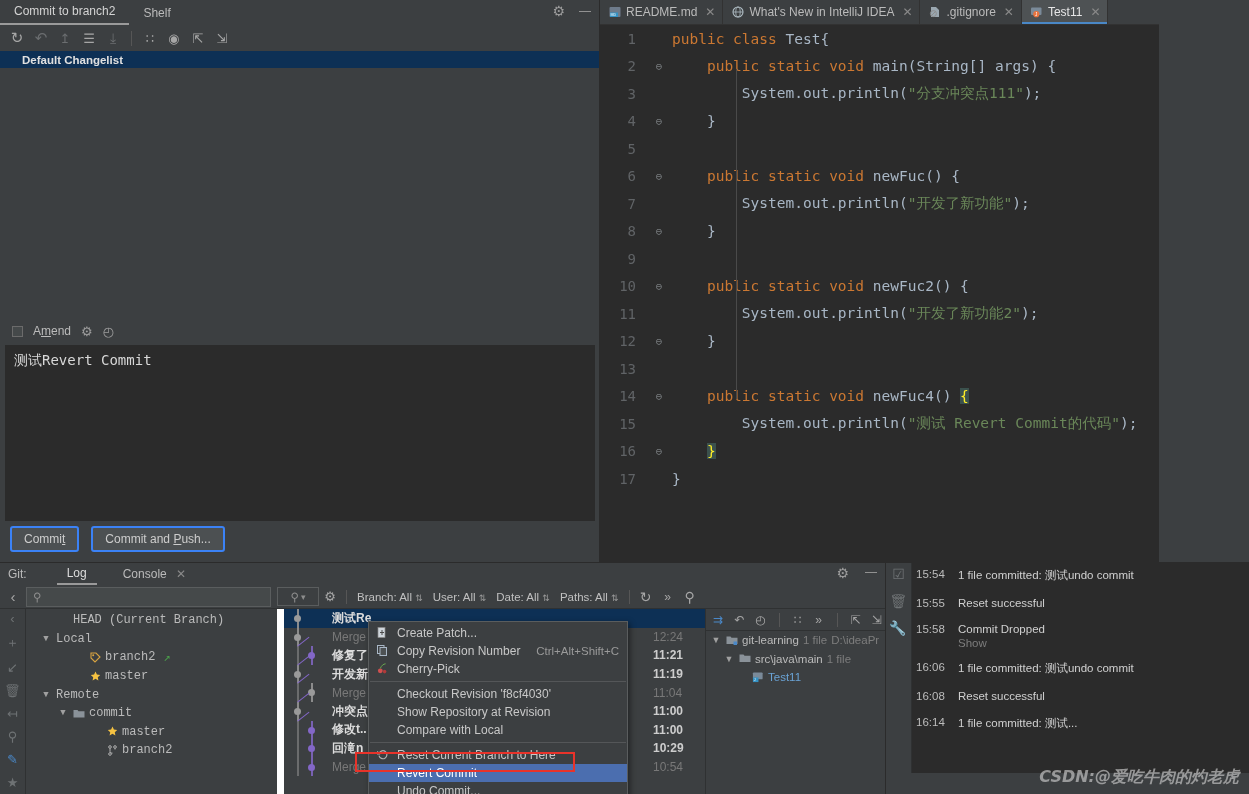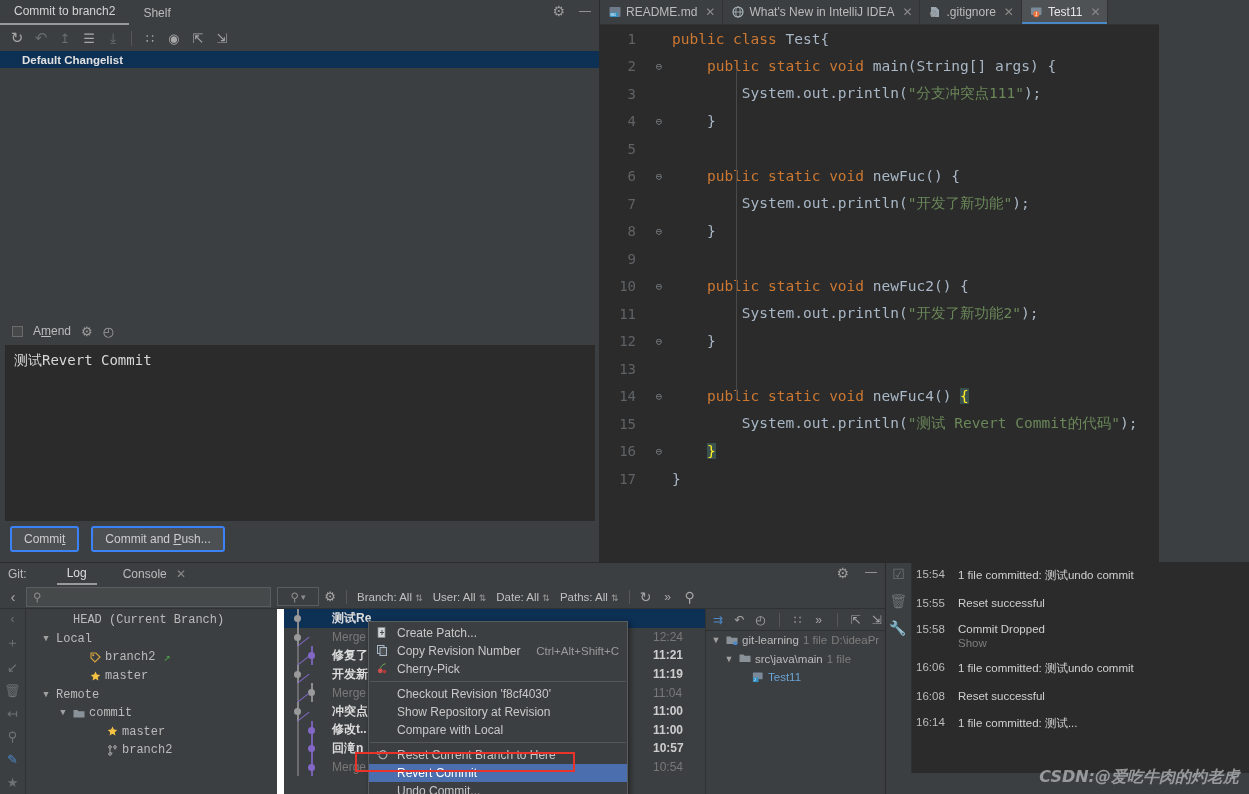--- a/index.html
+++ b/index.html
@@ -605,21 +605,21 @@
             <div class="cr-subject">修改t..</div>
             <div class="cr-time">11:00</div>
           </div>
           <div class="commit-row">
             <div class="cr-graph">
               <div class="graph-line" style="left: 27px; top: 0px; height: 18.6px; background: rgb(131, 103, 199); opacity: 0.85;"></div>
               <div class="graph-line" style="left: 13px; top: 0px; height: 18.6px; background: rgb(138, 138, 138); opacity: 0.6;"></div>
               <div class="graph-dot" style="left: 24px; background: rgb(131, 103, 199);"></div>
             </div>
             <div class="cr-subject">回滝n</div>
-            <div class="cr-time">10:57</div>
+            <div class="cr-time">10:29</div>
           </div>
           <div class="commit-row">
             <div class="cr-graph">
               <div class="graph-line" style="left: 27px; top: 0px; height: 18.6px; background: rgb(131, 103, 199); opacity: 0.85;"></div>
               <div class="graph-line" style="left: 13px; top: 0px; height: 18.6px; background: rgb(138, 138, 138); opacity: 0.6;"></div>
               <div class="graph-dot" style="left: 24px; background: rgb(131, 103, 199);"></div>
             </div>
             <div class="cr-subject merge">Merge</div>
             <div class="cr-time dim">10:54</div>
           </div>

